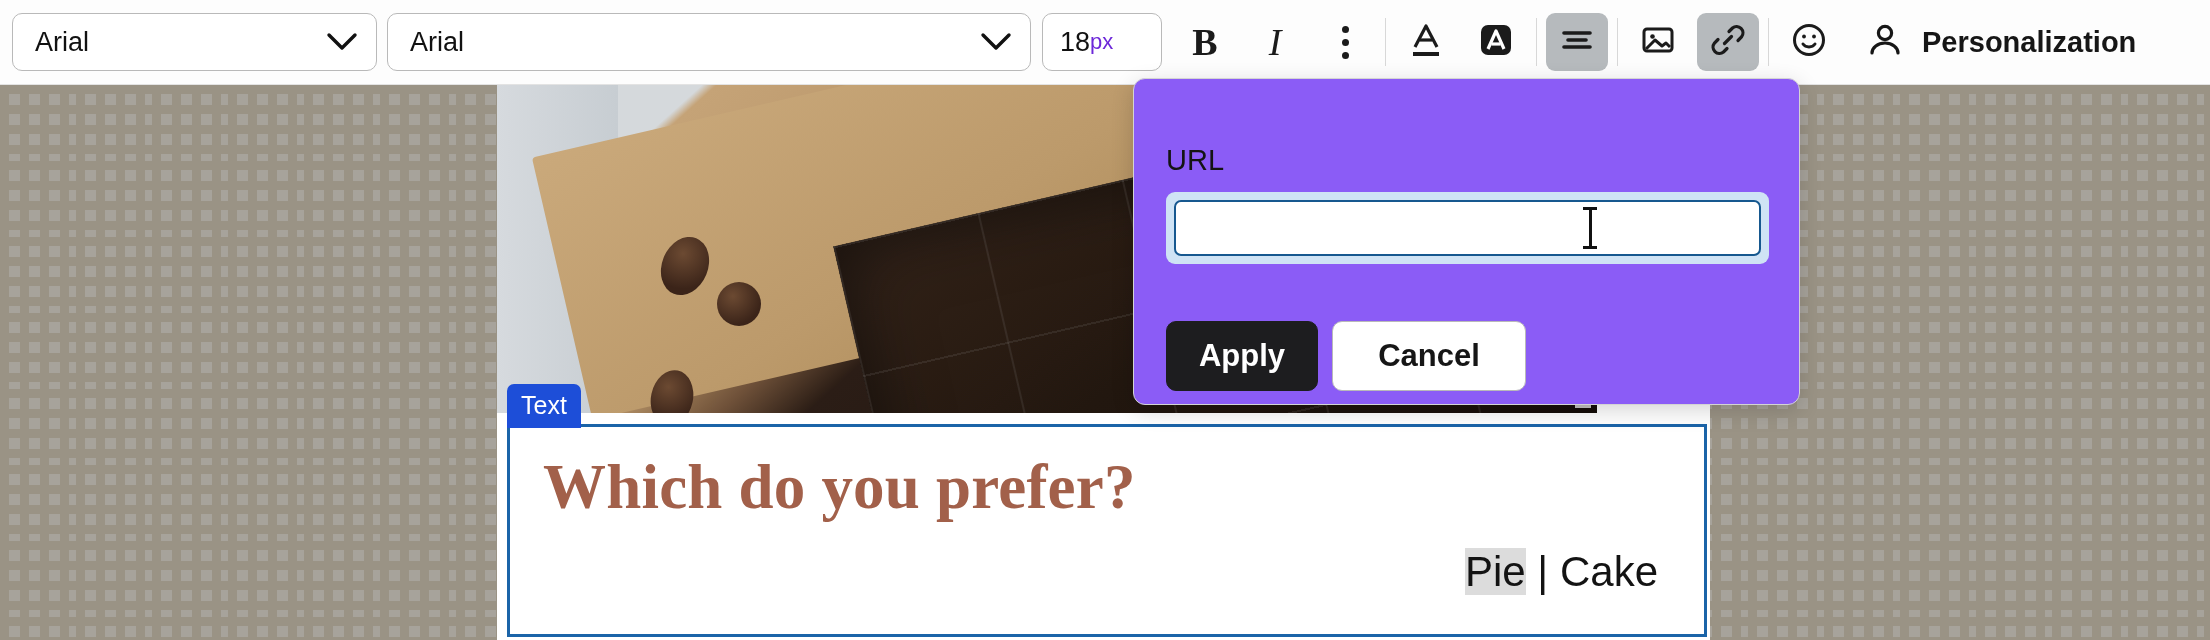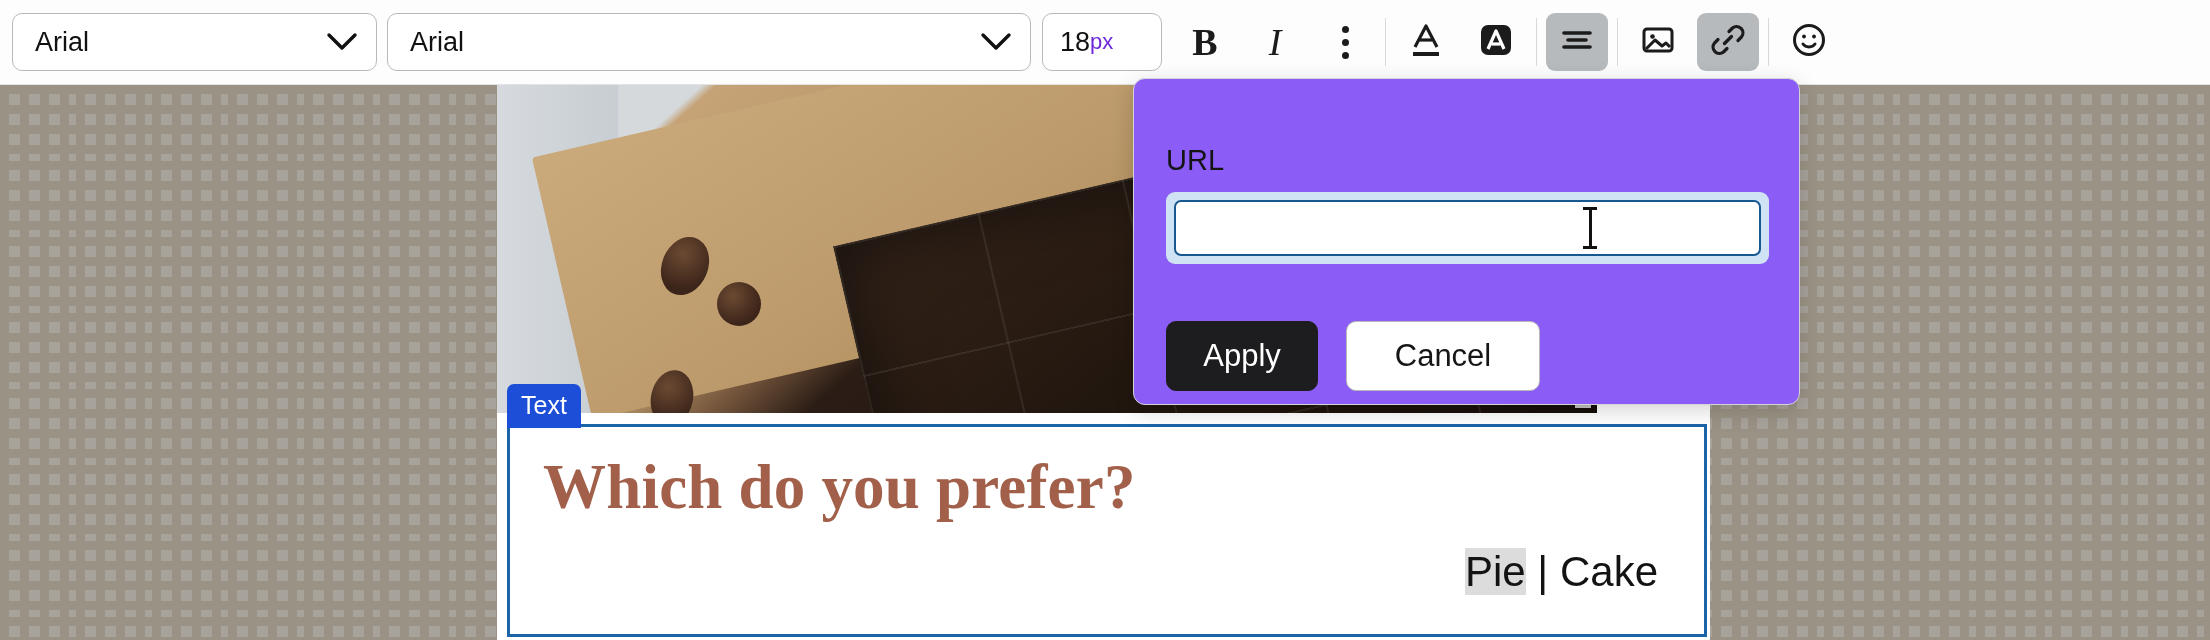--- a/index.html
+++ b/index.html
@@ -264,22 +264,23 @@
   .caret-mouse::before, .caret-mouse::after {
     content: ""; position: absolute; left: 0; width: 14px; height: 3px; background: #111;
   }
   .caret-mouse::before { top: 0; }
   .caret-mouse::after  { bottom: 0; }
   .caret-mouse i {
     position: absolute; left: 6px; top: 2px; width: 3px; height: 38px; background: #111; display: block;
   }
 
   .popup .btn-row {
-    display: flex; align-items: flex-end; gap: 28px;
+    display: flex; align-items: flex-end; gap: 14px;
     margin-top: 57px;
+    font-weight: bold;
   }
   .btn {
     height: 70px;
     border-radius: 10px;
     font-size: 31px;
     display: flex; align-items: center; justify-content: center;
     cursor: pointer;
     font-family: "Liberation Sans", sans-serif;
     border: 1px solid transparent;
   }
@@ -398,20 +399,29 @@
           <circle cx="21" cy="21" r="14.5" fill="none" stroke="#1b1b1b" stroke-width="3"></circle>
           <circle cx="16" cy="17.5" r="1.9" fill="#1b1b1b"></circle>
           <circle cx="26" cy="17.5" r="1.9" fill="#1b1b1b"></circle>
           <path d="M15 25 a7 6 0 0 0 12 0" fill="none" stroke="#1b1b1b" stroke-width="3" stroke-linecap="round"></path>
         </svg>
       </span>
     </div>
 
     <div class="sp-16"></div>
 
+    <div class="personal">
+      <span>
+        <svg width="42" height="42" viewBox="0 0 42 42">
+          <circle cx="21" cy="14" r="6.6" fill="none" stroke="#161616" stroke-width="3.2"></circle>
+          <path d="M8 34 a13 10 0 0 1 26 0" fill="none" stroke="#161616" stroke-width="3.2" stroke-linecap="round"></path>
+        </svg>
+      </span>
+      <span class="ptxt">Personalization</span>
+    </div>
   </div>
 
   <div class="stage">
     <div class="grid-bg"></div>
     <div class="scrim"></div>
 
     <div class="page">
 
       <div class="photo-block">
         <div class="photo">

